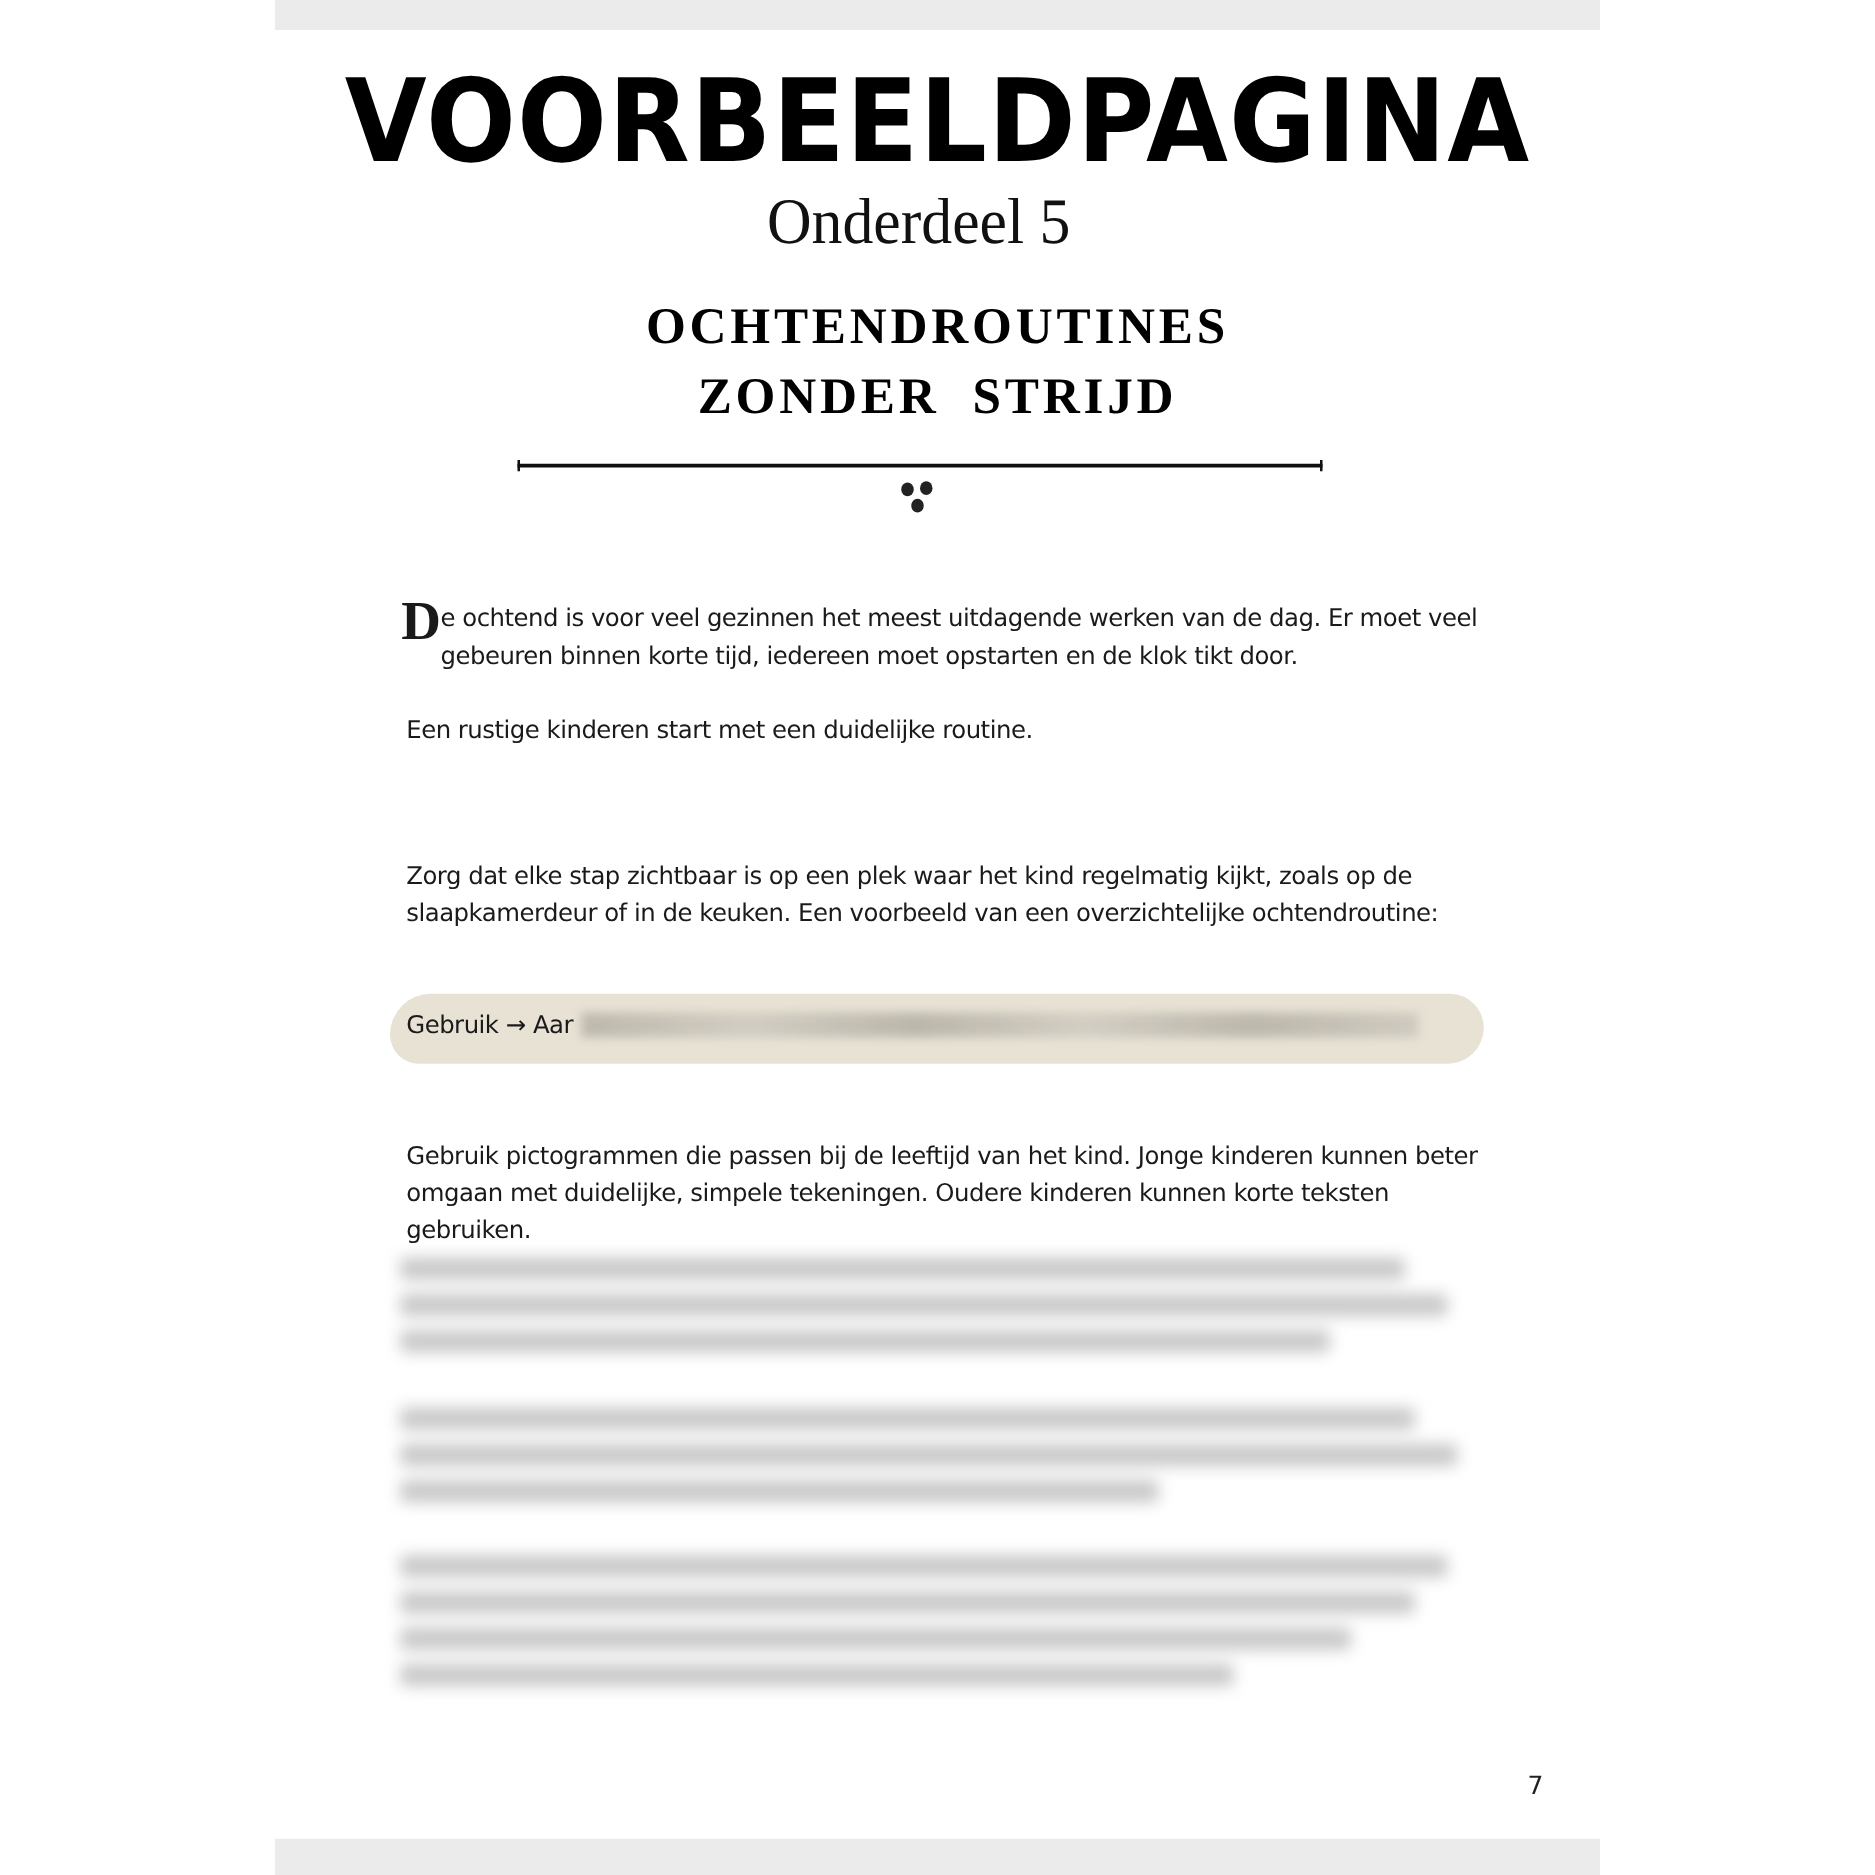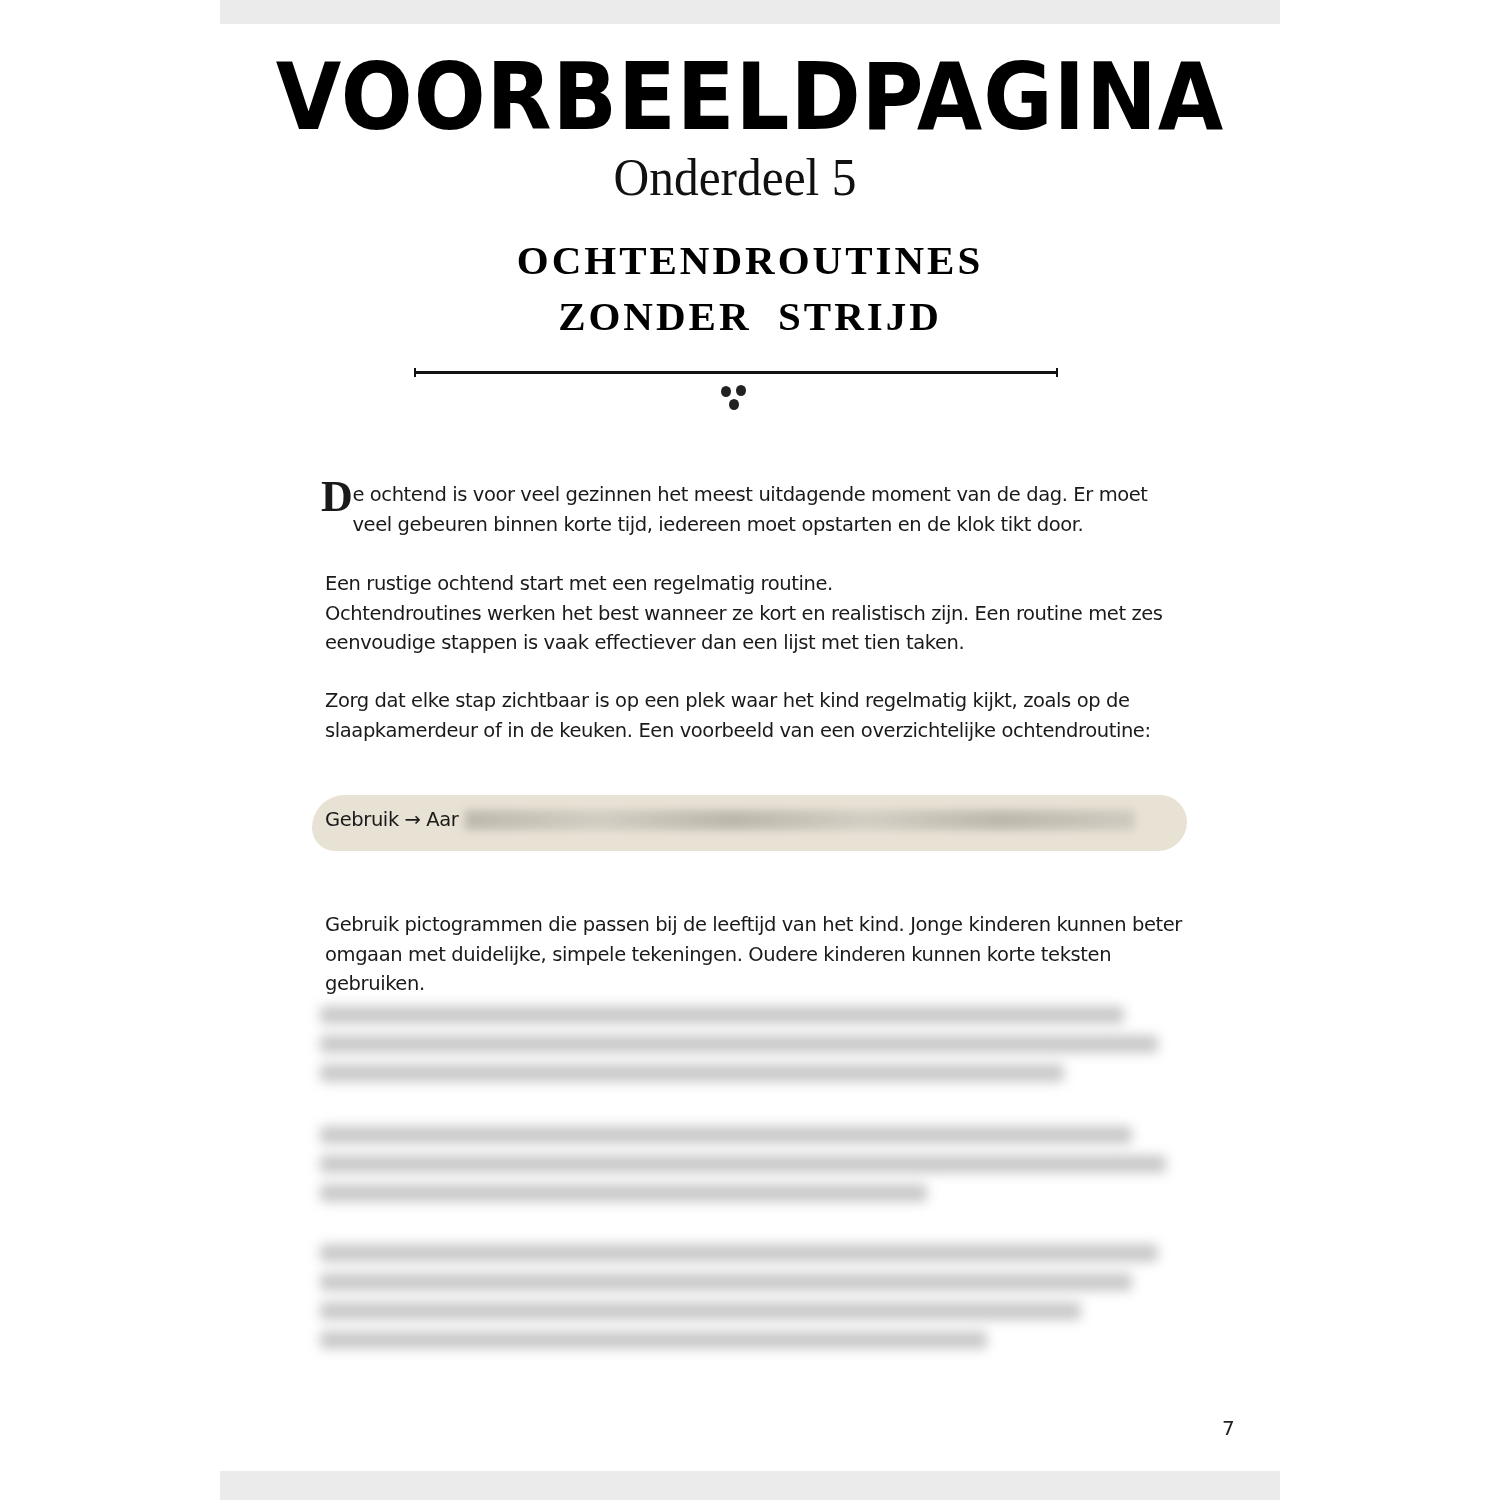--- a/index.html
+++ b/index.html
@@ -44,26 +44,25 @@
   <span class="tip l"></span>
   <span class="tip r"></span>
 </div>
 <div class="dots">
   <span style="left:2px;top:2px;"></span>
   <span style="left:17px;top:1px;"></span>
   <span style="left:10px;top:15px;"></span>
 </div>
 
 <div class="body-text p1">
-  <span class="dropcap">D</span><span>e ochtend is voor veel gezinnen het meest uitdagende moment van de dag. Er moet veel gebeuren binnen korte tijd, iedereen moet opstarten en de klok tikt door.</span>
+  <span class="dropcap">D</span><span>e ochtend is voor veel gezinnen het meest uitdagende werken van de dag. Er moet veel gebeuren binnen korte tijd, iedereen moet opstarten en de klok tikt door.</span>
 </div>
 
 <div class="body-text p2">
-  <div>Een rustige ochtend start met een regelmatig routine.</div>
-  <div>Ochtendroutines werken het best wanneer ze kort en realistisch zijn. Een routine met zes eenvoudige stappen is vaak effectiever dan een lijst met tien taken.</div>
+  <div>Een rustige kinderen start met een duidelijke routine.</div>
 </div>
 
 <div class="body-text p3">Zorg dat elke stap zichtbaar is op een plek waar het kind regelmatig kijkt, zoals op de slaapkamerdeur of in de keuken. Een voorbeeld van een overzichtelijke ochtendroutine:</div>
 
 <div class="highlight"></div>
 <div class="hl-text">Gebruik → Aar</div>
 <div class="hl-blur"></div>
 
 <div class="body-text p4">Gebruik pictogrammen die passen bij de leeftijd van het kind. Jonge kinderen kunnen beter omgaan met duidelijke, simpele tekeningen. Oudere kinderen kunnen korte teksten gebruiken.</div>
 

